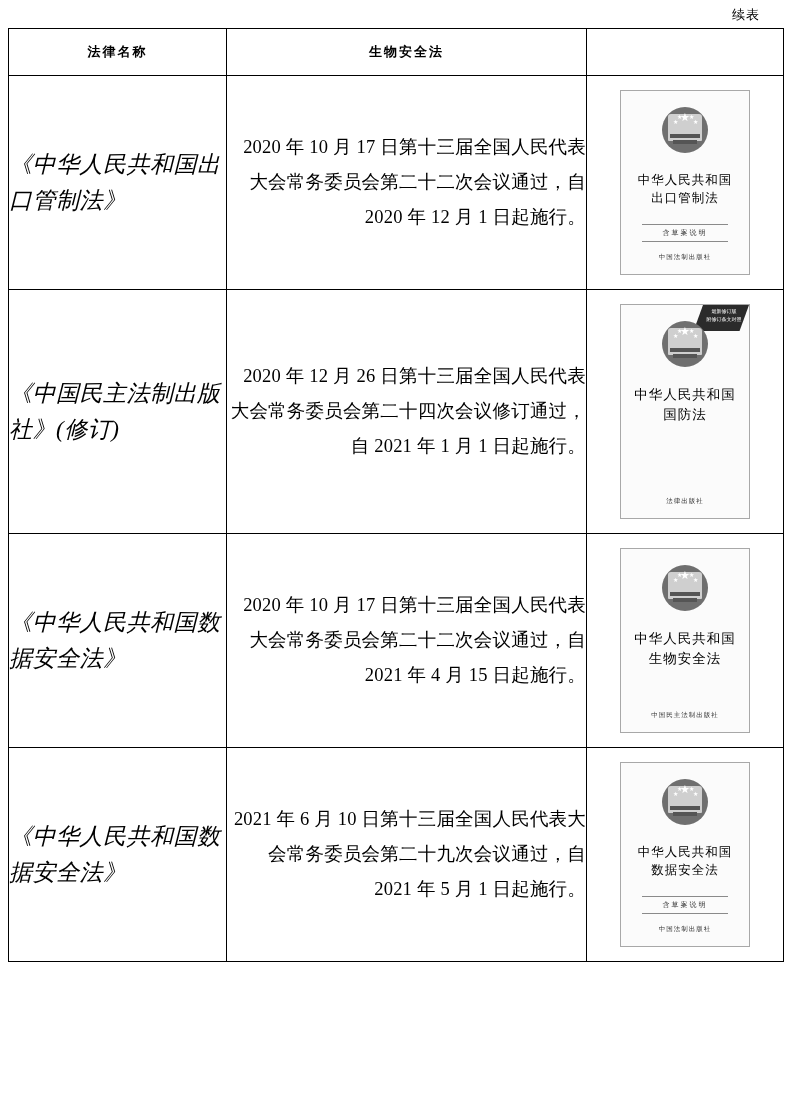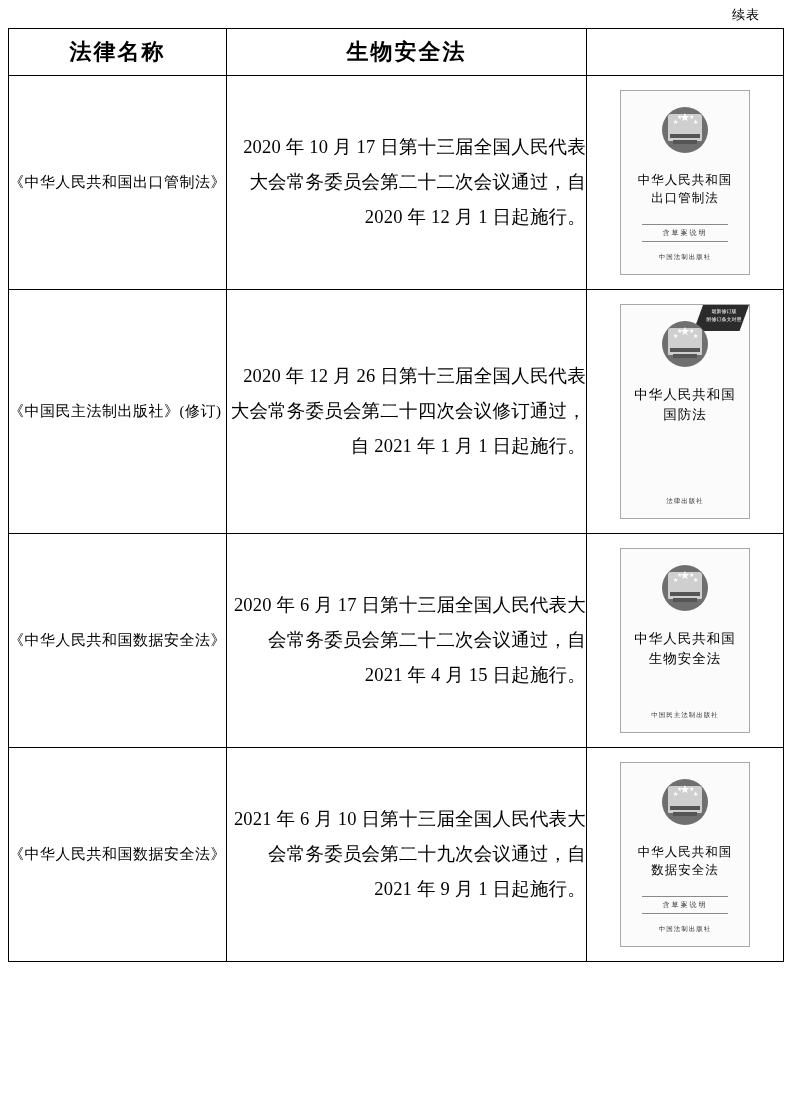--- a/index.html
+++ b/index.html
@@ -42,31 +42,32 @@
     vertical-align: middle;
     padding: 0;
   }
   col.c-name { width: 218px; }
   col.c-time { width: 360px; }
   col.c-img  { width: 197px; }
 
   thead th {
     height: 46px;
     text-align: center;
-    font-size: 22px;
+    font-size: 13px;
     font-weight: bold;
     letter-spacing: 2px;
     font-family: Liberation Mono, monospace;
   }
   td.name-cell {
-    font-size: 15px;
+    font-size: 23px;
     line-height: 1.55;
     letter-spacing: 0.5px;
     padding: 0 8px 0 10px;
     text-align: left;
+    font-style: italic;
   }
   td.time-cell {
     font-size: 18.5px;
     line-height: 1.9;
     letter-spacing: 0.2px;
     padding: 10px 14px 10px 14px;
     text-align: right;
   }
   td.img-cell {
     text-align: center;
@@ -256,21 +257,21 @@
             </div>
             <div class="book-title big" style="white-space: pre-line;">中华人民共和国
 国防法</div>
             <div class="book-pub">法律出版社</div>
           </div>
         </td>
       </tr>
 
       <tr>
         <td class="name-cell">《中华人民共和国数据安全法》</td>
-        <td class="time-cell">2020 年 6 月 17 日第十三届全国人民代表大会常务委员会第二十二次会议通过，自 2021 年 4 月 15 日起施行。</td>
+        <td class="time-cell">2020 年 10 月 17 日第十三届全国人民代表大会常务委员会第二十二次会议通过，自 2021 年 4 月 15 日起施行。</td>
         <td class="img-cell">
           <div class="book">
             <div class="emblem">
               <div class="circle"></div>
               <div class="inner"></div>
               <div class="star">★</div>
               <div class="star s1">★</div>
               <div class="star s2">★</div>
               <div class="star s3">★</div>
               <div class="star s4">★</div>
@@ -279,21 +280,21 @@
             </div>
             <div class="book-title big" style="white-space: pre-line;">中华人民共和国
 生物安全法</div>
             <div class="book-pub">中国民主法制出版社</div>
           </div>
         </td>
       </tr>
 
       <tr>
         <td class="name-cell">《中华人民共和国数据安全法》</td>
-        <td class="time-cell">2021 年 6 月 10 日第十三届全国人民代表大会常务委员会第二十九次会议通过，自 2021 年 9 月 1 日起施行。</td>
+        <td class="time-cell">2021 年 6 月 10 日第十三届全国人民代表大会常务委员会第二十九次会议通过，自 2021 年 5 月 1 日起施行。</td>
         <td class="img-cell">
           <div class="book">
             <div class="emblem">
               <div class="circle"></div>
               <div class="inner"></div>
               <div class="star">★</div>
               <div class="star s1">★</div>
               <div class="star s2">★</div>
               <div class="star s3">★</div>
               <div class="star s4">★</div>

